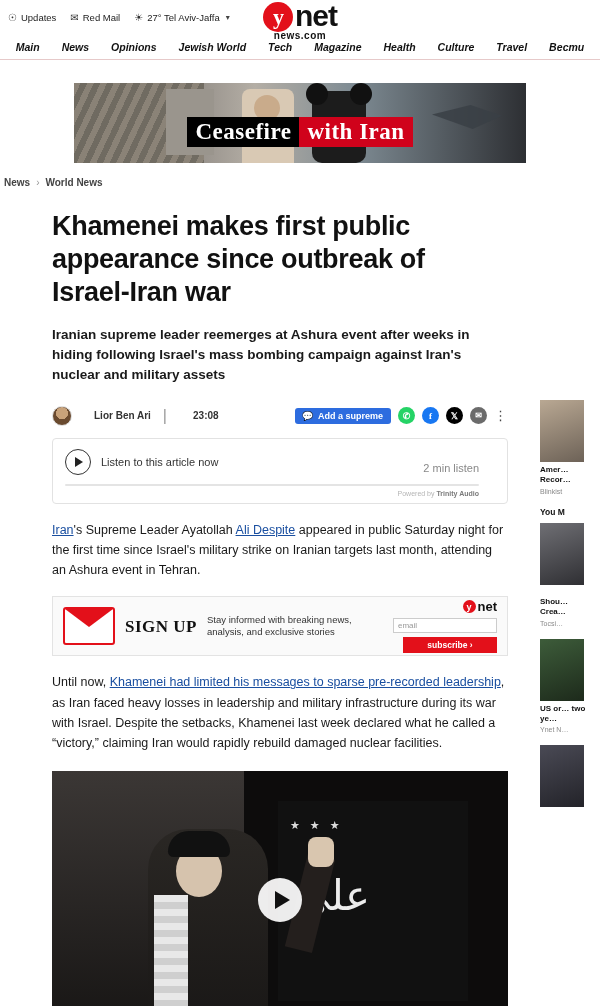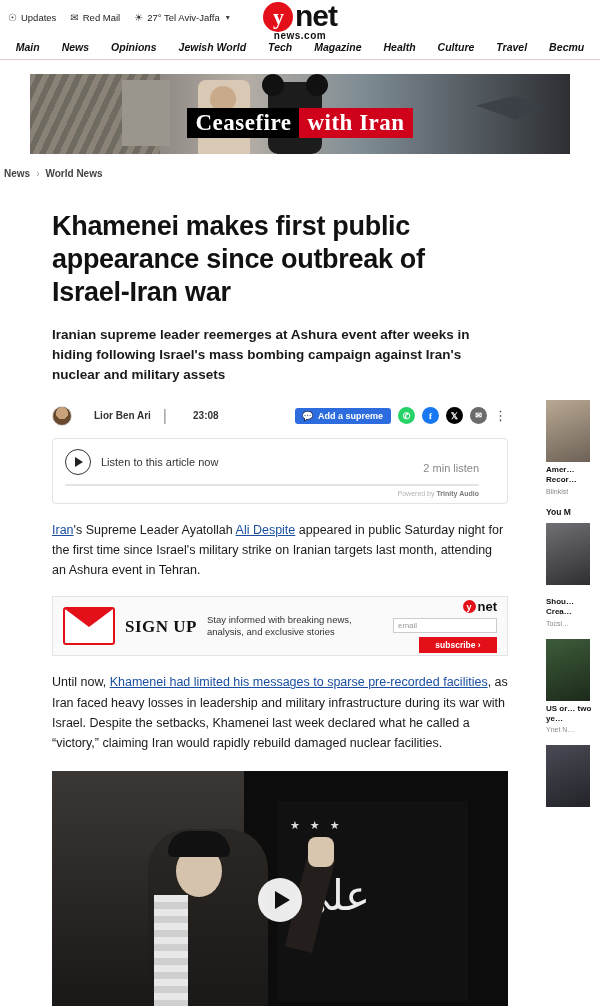--- a/index.html
+++ b/index.html
@@ -46,22 +46,22 @@
   .nav {
     display: flex; justify-content: center; align-items: center; gap: 22px;
     height: 26px; font-size: 10.5px; color: #111; font-weight: 600;
     border-bottom: 1px solid #e6c9c9;
   }
   .nav span { white-space: nowrap; cursor: pointer; font-style: italic; }
 
   
   .hero {
     position: relative;
-    margin: 14px auto 0 auto;
-    width: 540px; height: 80px;
+    margin: 23px auto 0 auto;
+    width: 452px; height: 80px;
     background: linear-gradient(90deg,#6d6a66 0%,#8a8580 22%,#b4aea5 40%,#7e8b93 62%,#2d2f33 100%);
     overflow: hidden;
   }
   .hero-rubble {
     position:absolute; left:0; top:0; width:130px; height:80px;
     background: repeating-linear-gradient(115deg,#8b8377 0 6px,#6f6a60 6px 12px);
     opacity:.95;
   }
   .hero-grey-block{position:absolute;left:92px;top:6px;width:48px;height:66px;background:#9a958d;}
   .hero-man {
@@ -168,21 +168,21 @@
   .envelope::after{content:"";position:absolute;left:0;top:0;width:0;height:0;border-left:24px solid transparent;border-right:24px solid transparent;border-top:18px solid #e3101a;}
   .signup-mid { flex: 0 0 auto; }
   .signup-title { font-family:"Liberation Serif", serif; font-size: 17px; font-weight: bold; color:#111; line-height:1; letter-spacing:.5px;}
   .signup-title2 { font-family:"Liberation Serif", serif; font-size: 17px; font-weight: bold; color:#111; line-height:1.2;}
   .signup-copy { font-size: 9.5px; color:#333; line-height:1.35; width: 150px; }
   .signup-right { margin-left:auto; display:flex; flex-direction:column; align-items:flex-end; gap:4px;}
   .mini-logo { display:flex; align-items:center; gap:2px; }
   .mini-logo .y { width:13px;height:13px;border-radius:50%;background:#e3101a;color:#fff;font-size:9px;display:flex;align-items:center;justify-content:center;font-weight:bold;}
   .mini-logo .t { font-size:13px; font-weight:bold; color:#111;}
   .email-input { width: 104px; height: 15px; border:1px solid #ccc; background:#fff; font-size:8px; color:#999; padding:1px 4px; display:flex; align-items:center;}
-  .subscribe-btn { width: 78px; height:16px; background:#e3101a; color:#fff; font-size:8.5px; font-weight:bold; display:flex;align-items:center;justify-content:center;gap:3px;}
+  .subscribe-btn { width: 94px; height:16px; background:#e3101a; color:#fff; font-size:8.5px; font-weight:bold; display:flex;align-items:center;justify-content:center;gap:3px;}
 
   
   .video {
     margin-top: 18px; width: 456px; height: 258px; position: relative; overflow: hidden;
     background: #1a1717;
   }
   .v-bg-left { position:absolute; left:0; top:0; width:42%; height:100%; background: linear-gradient(180deg,#3b3735,#171514); }
   .v-bg-right{ position:absolute; right:0; top:0; width:58%; height:100%; background:#0d0c0c; }
   .v-flag {
     position:absolute; right: 40px; top: 30px; width: 190px; height: 200px; background:#111;
@@ -202,21 +202,21 @@
   .v-arm { position:absolute; right: -56px; top: 26px; width: 28px; height: 96px; background:#241f1d; transform: rotate(14deg); }
   .v-hand { position:absolute; right: -66px; top: 8px; width: 26px; height: 30px; border-radius: 8px; background:#d9c6af;}
   .v-play {
     position:absolute; left:50%; top:50%; transform: translate(-50%,-50%);
     width: 44px; height: 44px; border-radius: 50%; background: rgba(255,255,255,.92);
     display:flex; align-items:center; justify-content:center;
   }
   .v-play-tri { width:0;height:0;border-left:15px solid #111;border-top:9px solid transparent;border-bottom:9px solid transparent;margin-left:4px;}
 
   
-  .rail { position: absolute; right: 6px; top: 400px; width: 48px; }
+  .rail { position: absolute; right: 12px; top: 400px; width: 48px; }
   .rail-block { margin-bottom: 12px; }
   .rail-img { width: 44px; height: 62px; background:#8a8078; }
   .rail-img.a { background: linear-gradient(160deg,#b9a893,#6d6257); }
   .rail-img.b { background: linear-gradient(160deg,#6f6f74,#2f2f33); }
   .rail-img.c { background: linear-gradient(160deg,#3d5c3a,#1d2a1b); }
   .rail-img.d { background: linear-gradient(160deg,#4a4a55,#232329); }
   .rail-title { font-size: 8px; line-height: 1.3; color:#111; font-weight:600; margin-top:3px; }
   .rail-src { font-size: 7px; color:#8a8a8a; margin-top: 2px; }
   .rail-head { font-size: 8.5px; font-weight: bold; color:#111; margin: 2px 0 6px 0; }
 </style>
@@ -331,21 +331,21 @@
       <div class="signup-right">
         <div class="mini-logo">
           <span class="y">y</span>
           <span class="t">net</span>
         </div>
         <div class="email-input">email</div>
         <div class="subscribe-btn">subscribe ›</div>
       </div>
     </div>
 
-    <p class="body"><span>Until now, </span><a class="link">Khamenei had limited his messages to sparse pre-recorded facilities</a><span>, as Iran faced heavy losses in leadership and military infrastructure during its war with Israel. Despite the setbacks, Khamenei last week declared what he called a “victory,” claiming Iran would rapidly rebuild damaged nuclear facilities.</span></p>
+    <p class="body"><span>Until now, </span><a class="link">Khamenei had limited his messages to sparse pre-recorded leadership</a><span>, as Iran faced heavy losses in leadership and military infrastructure during its war with Israel. Despite the setbacks, Khamenei last week declared what he called a “victory,” claiming Iran would rapidly rebuild damaged nuclear facilities.</span></p>
 
     <div class="video">
       <div class="v-bg-left"></div>
       <div class="v-bg-right"></div>
       <div class="v-flag">
         <div class="stars">★★★</div>
         <div class="arabic">علي</div>
       </div>
       <div class="v-person">
         <div class="v-head"></div>

